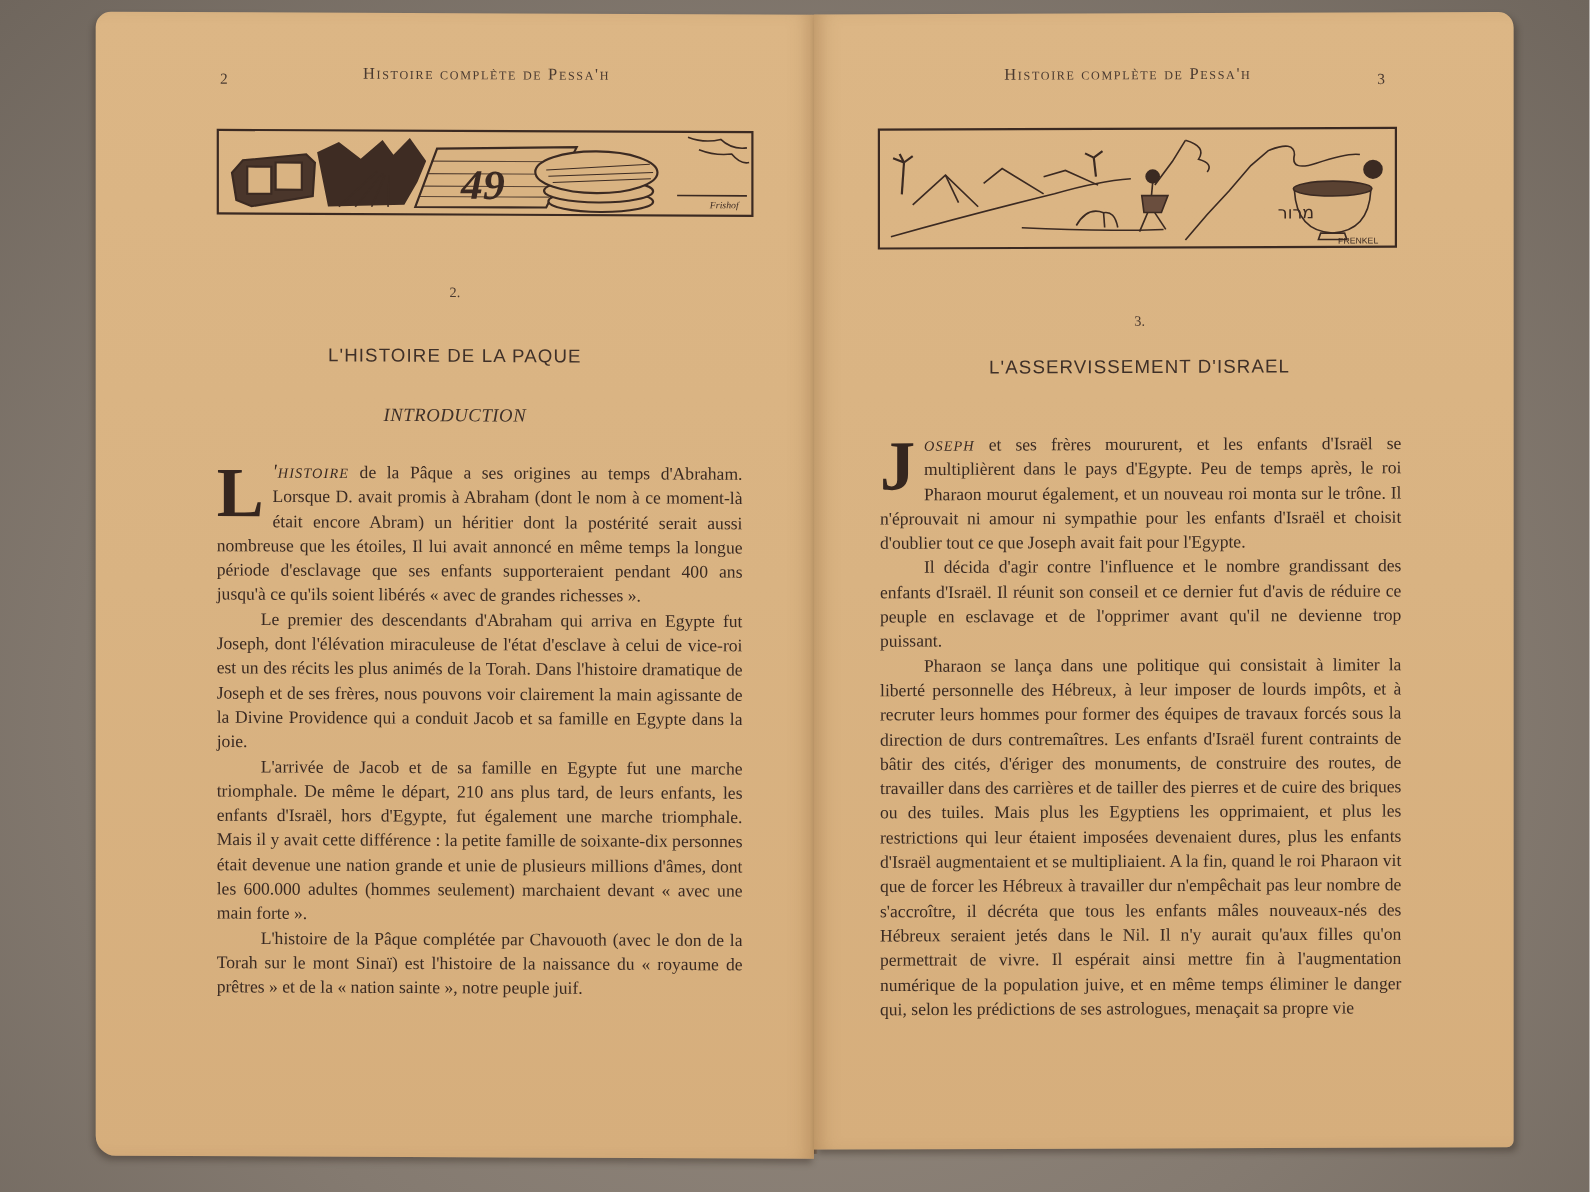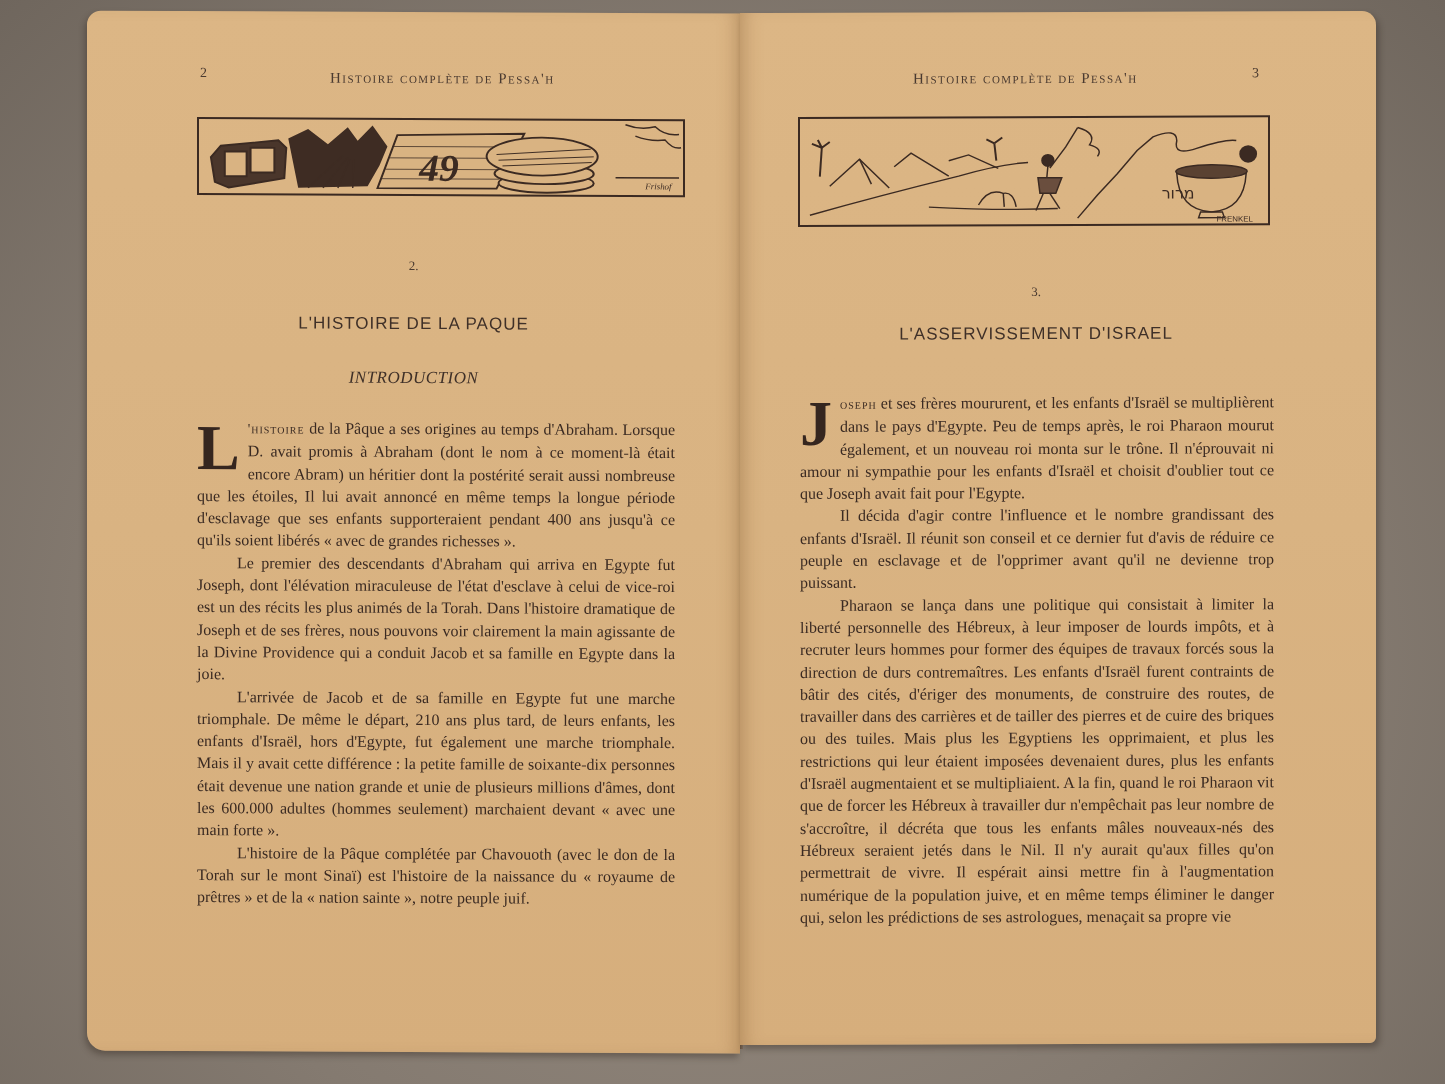--- a/index.html
+++ b/index.html
@@ -23,41 +23,41 @@
     left:740px; top:12px; width:636px; height:1032px;
     border-radius:0 14px 6px 0;
     box-shadow: 3px 4px 6px rgba(40,30,20,0.35), inset 14px 0 18px -10px rgba(120,80,40,0.35);
     transform: skewY(-0.2deg);
   }
   .spine {
     position:absolute; left:737px; top:14px; width:6px; height:1035px;
     background: linear-gradient(90deg, rgba(110,70,35,0.25), rgba(80,50,25,0.55), rgba(110,70,35,0.25));
   }
   .running-head {
-    position:absolute; top:58px; font-size:15px; letter-spacing:1.5px;
+    position:absolute; top:48px; font-size:15px; letter-spacing:1.5px;
     font-variant: small-caps; color:#4a3a30;text-align:center;
   }
   .folio { position:absolute; top:54px; font-size:14px; color:#4a3a30; }
   .illustration {
     position:absolute; border:2px solid #3b2a22; box-sizing:border-box;
   }
   .illustration svg { width:100%; height:100%; display:block; }
   .chapter-num { position:absolute; font-size:13px; color:#4a3a30; text-align:center; width:100%; }
   .chapter-title { position:absolute; width:100%; text-align:center; font-size:17px; letter-spacing:1px; color:#3f3028; font-family:"Liberation Sans", "DejaVu Sans", sans-serif; }
   .subtitle { position:absolute; width:100%; text-align:center; font-size:17px; font-style:italic; letter-spacing:0.5px; color:#3f3028; }
   .body-text {
     position:absolute; font-size:16px; line-height:22.3px; text-align:justify; color:#3a2a22;
   }
   .body-text p { margin:0; text-indent:40px; }
   .body-text p.first { text-indent:0; }
   .dropcap {
     float:left; font-size:64px; line-height:54px; font-weight:bold; color:#35261f;
     margin:4px 8px 0 0; font-family:"Liberation Serif", serif;
   }
-  .sc { font-variant: small-caps; letter-spacing:1px; font-size:14px; }
+  .sc { font-variant: small-caps; letter-spacing:1px; font-size:18px;font-style:italic; }
 </style>
 </head>
 <body>
 
 <div class="spine"></div>
 
 <div class="page" id="left-page">
   <span class="folio" style="left:113px;">2</span>
   <span class="running-head" style="left:243px;">Histoire complète de Pessa'h</span>
 

